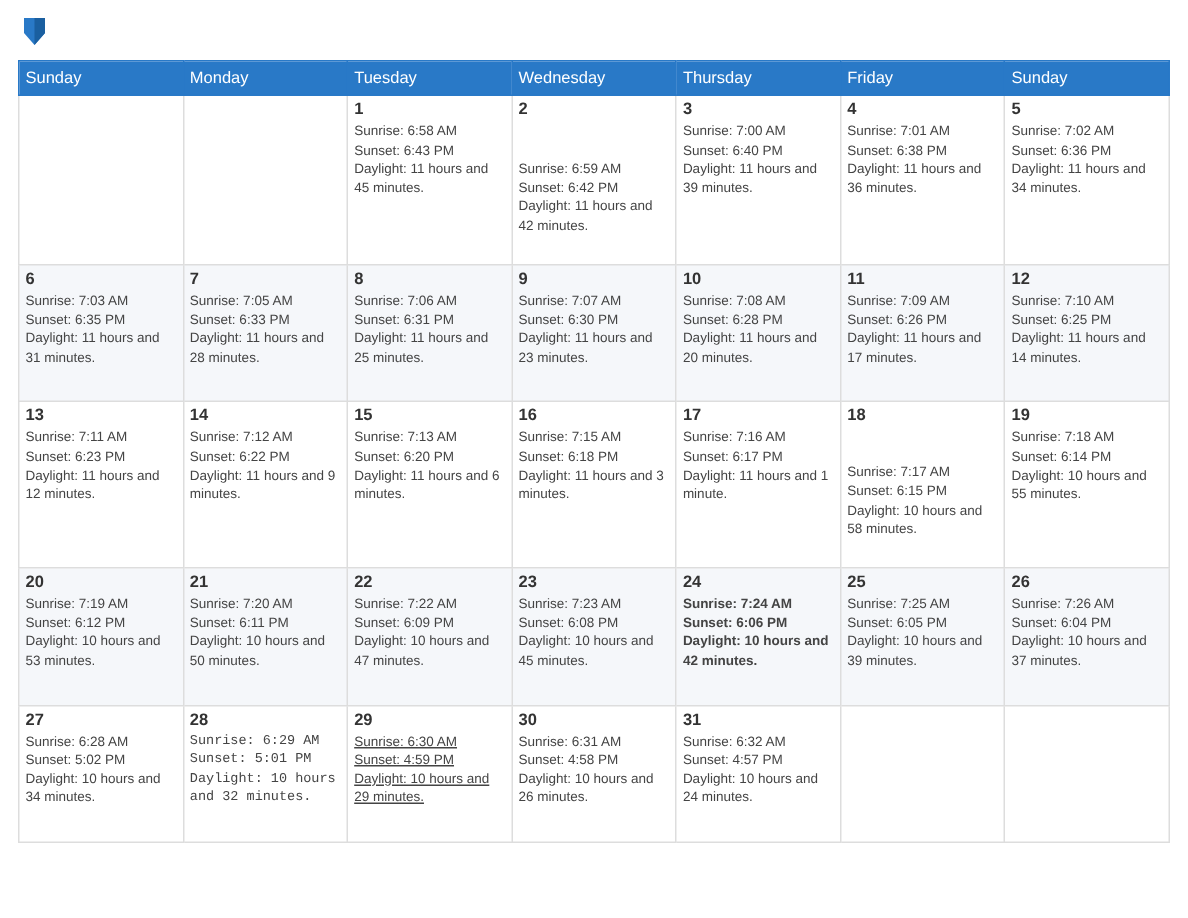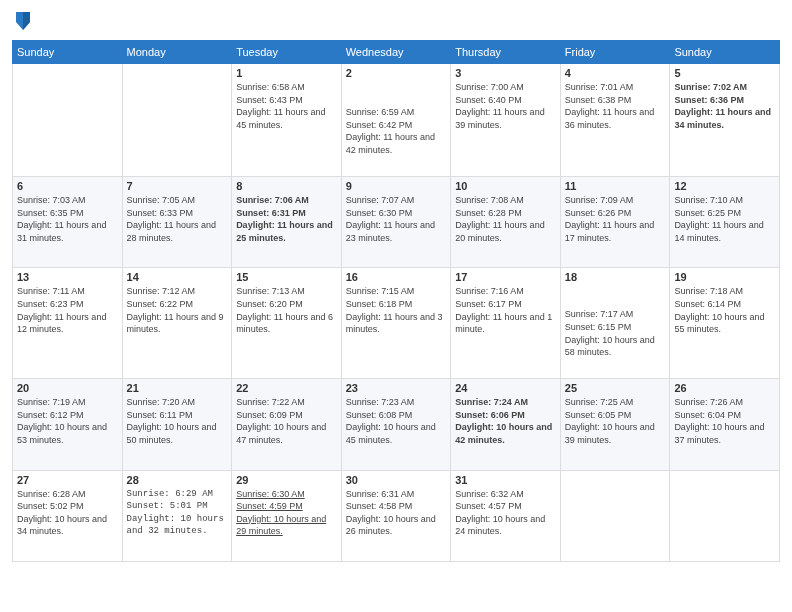--- a/index.html
+++ b/index.html
@@ -155,41 +155,41 @@
 Daylight: 11 hours and 39 minutes.</div>
           </td>
           <td>
             <span class="day-num">4</span>
             <div class="day-info" style="white-space: pre-line;">Sunrise: 7:01 AM
 Sunset: 6:38 PM
 Daylight: 11 hours and 36 minutes.</div>
           </td>
           <td>
             <span class="day-num">5</span>
-            <div class="day-info" style="white-space: pre-line; font-weight: bold;">Sunrise: 7:02 AM
+            <div class="day-info" style="white-space: pre-line;">Sunrise: 7:02 AM
 Sunset: 6:36 PM
 Daylight: 11 hours and 34 minutes.</div>
           </td>
         </tr>
         <tr>
           <td>
             <span class="day-num">6</span>
             <div class="day-info" style="white-space: pre-line;">Sunrise: 7:03 AM
 Sunset: 6:35 PM
 Daylight: 11 hours and 31 minutes.</div>
           </td>
           <td>
             <span class="day-num">7</span>
             <div class="day-info" style="white-space: pre-line;">Sunrise: 7:05 AM
 Sunset: 6:33 PM
 Daylight: 11 hours and 28 minutes.</div>
           </td>
           <td>
             <span class="day-num">8</span>
-            <div class="day-info" style="white-space: pre-line; font-weight: bold;">Sunrise: 7:06 AM
+            <div class="day-info" style="white-space: pre-line;">Sunrise: 7:06 AM
 Sunset: 6:31 PM
 Daylight: 11 hours and 25 minutes.</div>
           </td>
           <td>
             <span class="day-num">9</span>
             <div class="day-info" style="white-space: pre-line;">Sunrise: 7:07 AM
 Sunset: 6:30 PM
 Daylight: 11 hours and 23 minutes.</div>
           </td>
           <td>

